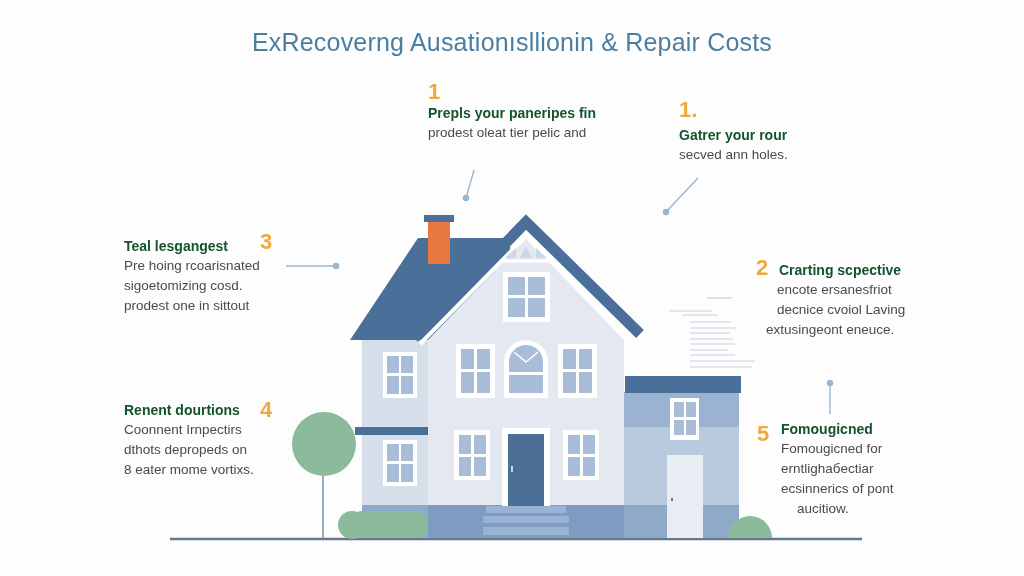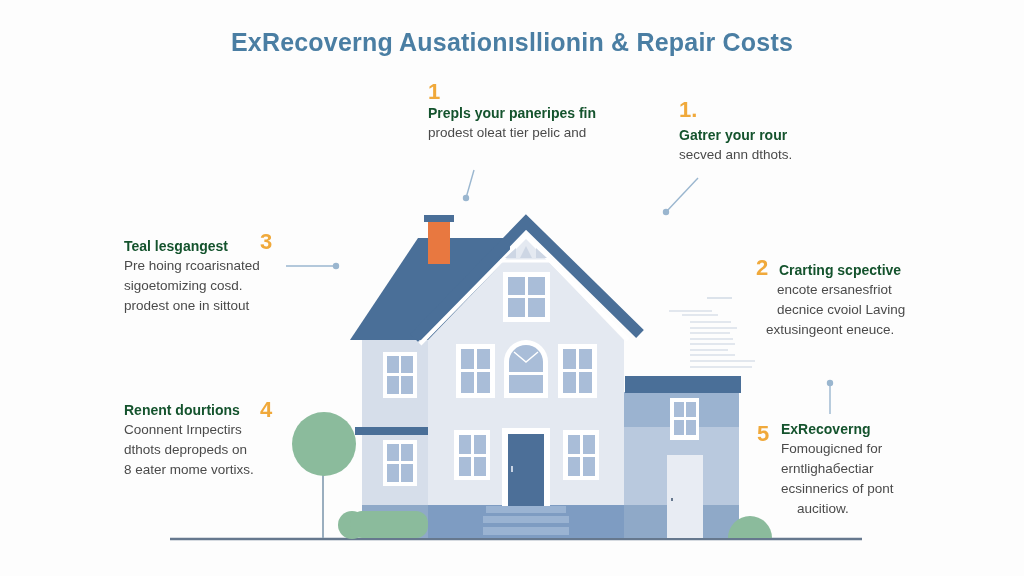--- a/index.html
+++ b/index.html
@@ -1,17 +1,17 @@
 <!DOCTYPE html>
 <html><head>
 <meta charset="utf-8">
 <style>
   html,body{margin:0;padding:0;background:#fdfdfd;}
   body{width:1024px;height:576px;position:relative;overflow:hidden;font-family:"Liberation Sans","DejaVu Sans",sans-serif;}
-  .title{position:absolute;left:0;top:28px;width:1024px;text-align:center;font-size:25px;font-weight:bold;color:#4a7ea3;letter-spacing:0.2px;}
+  .title{position:absolute;left:0;top:28px;width:1024px;text-align:center;font-size:25px;font-weight:normal;color:#4a7ea3;letter-spacing:0.2px;}
   .step{position:absolute;color:#3f3f3f;}
   .num{position:absolute;font-weight:bold;color:#f0a93b;font-size:22px;}
   .s-head{font-weight:bold;font-size:14px;color:#14532d;line-height:19px;}
   .s-body{font-size:13.5px;color:#4a4a4a;line-height:20px;}
   svg{position:absolute;left:0;top:0;}
 </style>
 </head>
 <body>
 
 <div class="title">ExRecoverng Ausationısllionin &amp; Repair Costs</div>
@@ -173,21 +173,21 @@
 
 <div class="step" style="left:428px;top:80px;width:220px;">
   <div class="num" style="position:static;font-size:22px;line-height:24px;">1</div>
   <div class="s-head">Prepls your paneripes fin</div>
   <div class="s-body">prodest oleat tier pelic and</div>
 </div>
 
 <div class="step" style="left:679px;top:98px;width:180px;">
   <div class="num" style="position:static;font-size:22px;line-height:24px;">1.</div>
   <div class="s-head" style="margin-top:4px;">Gatrer your rour</div>
-  <div class="s-body">secved ann dthots.</div>
+  <div class="s-body">secved ann holes.</div>
 </div>
 
 <div class="step" style="left:124px;top:237px;width:200px;">
   <div class="num" style="left:136px;top:-8px;">3</div>
   <div class="s-head">Teal lesgangest</div>
   <div class="s-body">Pre hoing rcoarisnated</div>
   <div class="s-body">sigoetomizing cosd.</div>
   <div class="s-body">prodest one in sittout</div>
 </div>
 
@@ -202,18 +202,18 @@
 <div class="step" style="left:124px;top:401px;width:200px;">
   <div class="num" style="left:136px;top:-4px;">4</div>
   <div class="s-head">Renent dourtions</div>
   <div class="s-body">Coonnent Irnpectirs</div>
   <div class="s-body">dthots depropeds on</div>
   <div class="s-body">8 eater mome vortiхs.</div>
 </div>
 
 <div class="step" style="left:757px;top:420px;width:200px;">
   <div class="num" style="left:0;top:1px;">5</div>
-  <div class="s-head" style="margin-left:24px;">ExRecoverng</div>
+  <div class="s-head" style="margin-left:24px;">Fomougicned</div>
   <div class="s-body" style="margin-left:24px;">Fomougicned for</div>
   <div class="s-body" style="margin-left:24px;">erntlighaбectiar</div>
   <div class="s-body" style="margin-left:24px;">ecsinnerics of pont</div>
   <div class="s-body" style="margin-left:40px;">aucitiow.</div>
 </div>
 
 </body></html>

